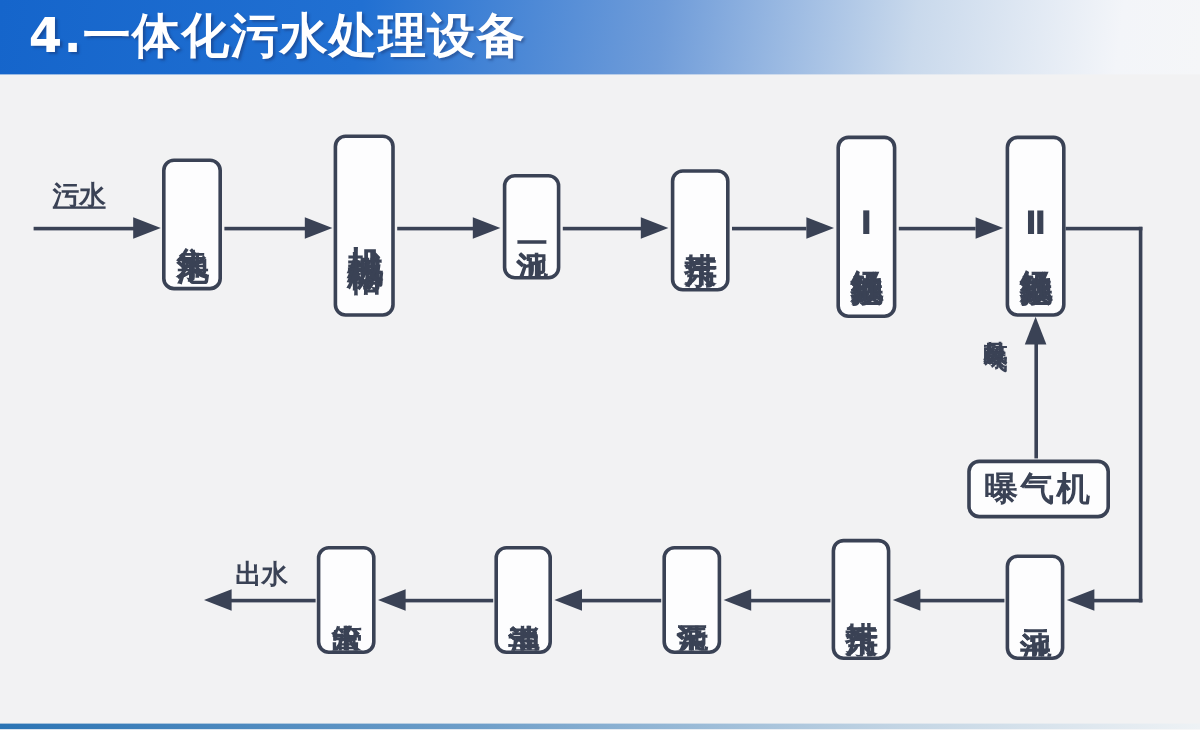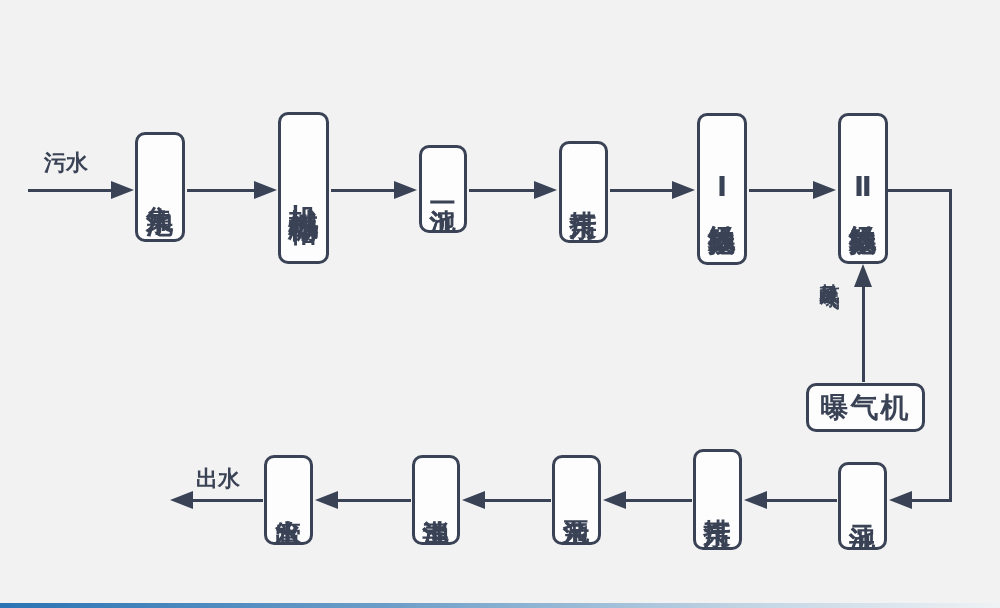--- a/index.html
+++ b/index.html
@@ -68,24 +68,27 @@
   .ah{position:absolute;width:0;height:0;}
   .ah.right{border-top:9px solid transparent;border-bottom:9px solid transparent;border-left:23px solid var(--line-color,#3a4255);}
   .ah.left {border-top:9px solid transparent;border-bottom:9px solid transparent;border-right:23px solid var(--line-color,#3a4255);}
   .ah.up   {border-left:9px solid transparent;border-right:9px solid transparent;border-bottom:23px solid var(--line-color,#3a4255);}
 </style>
 </head>
 <body>
 
 <div class="slide">
 
+  <header class="title-bar">
+    <h1>4.一体化污水处理设备</h1>
+  </header>
 
   <div class="diagram">
 
-    <span class="edge-label" style="left:44px;top:148px;">污水</span>
+    <span class="edge-label" style="left:44px;top:148px;text-decoration:underline;">污水</span>
     <div class="ln h" style="left:28px;top:189px;width:84px;"></div>
     <div class="ah right" style="left:111px;top:181px;"></div>
 
     <div class="node" style="left:135px;top:132px;width:50px;height:110px;">
       <span class="vtext fs-m">集水池</span>
     </div>
 
     <div class="ln h" style="left:187px;top:189px;width:68px;"></div>
     <div class="ah right" style="left:254px;top:181px;"></div>
 

